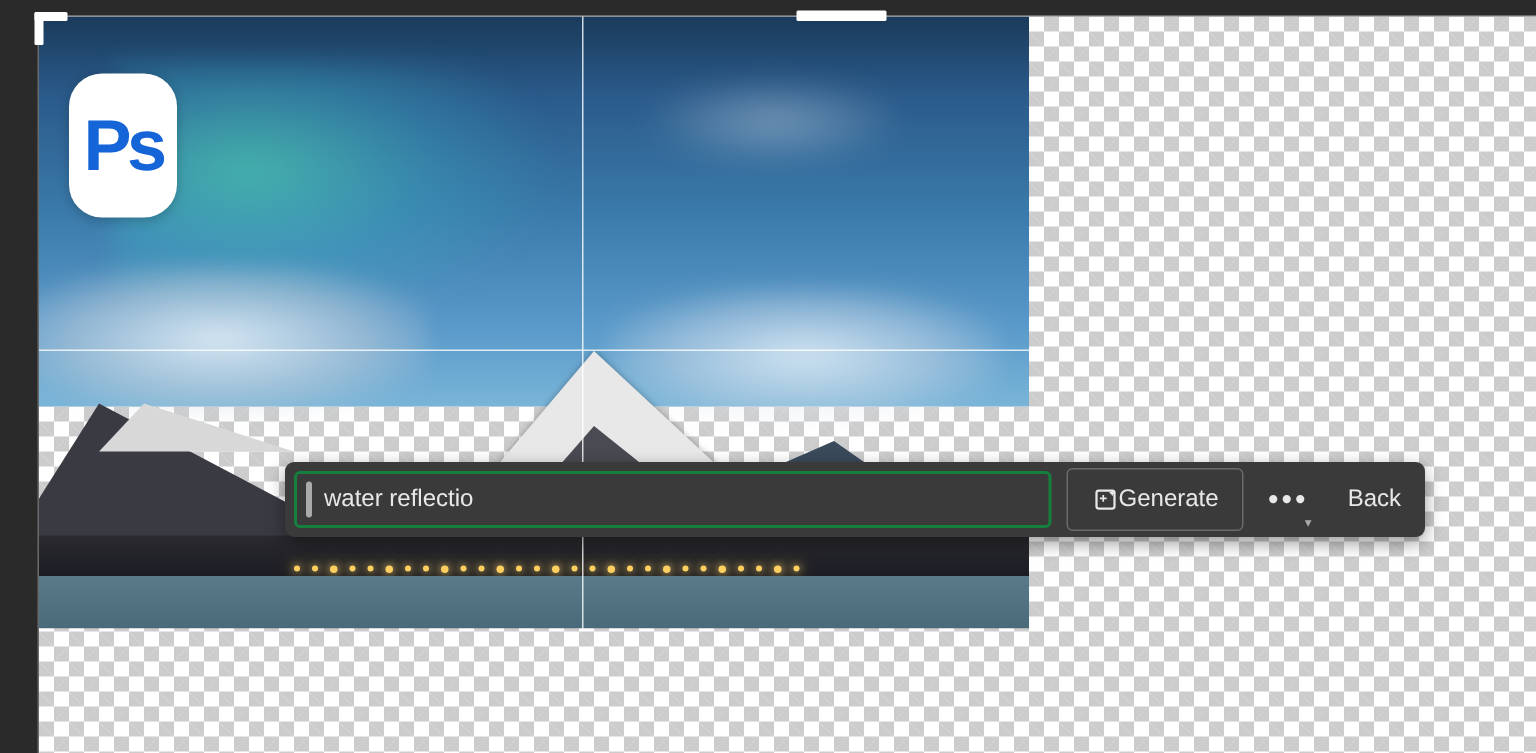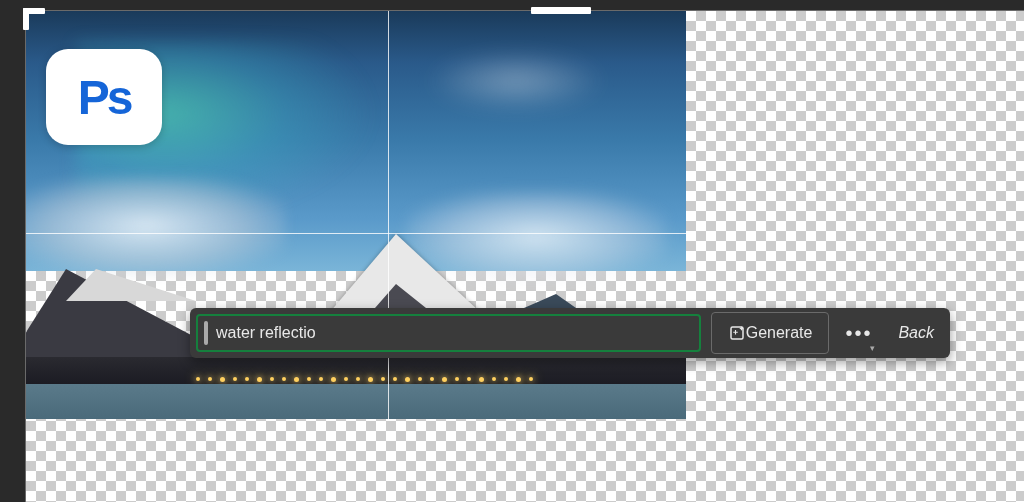--- a/index.html
+++ b/index.html
@@ -202,21 +202,21 @@
       background: #fff;
       border-radius: 1px;
     }
     .crop-handle.tl { top: -3px; left: -3px; width: 22px; height: 6px; }
     .crop-handle.tl2 { top: -3px; left: -3px; width: 6px; height: 22px; }
     .crop-handle.top-mid { top: -4px; left: 505px; width: 60px; height: 7px; }
     .ps-badge {
       position: absolute;
       top: 38px;
       left: 20px;
-      width: 116px;
+      width: 72px;
       height: 96px;
       background: #fff;
       border-radius: 22px;
       display: flex;
       align-items: center;
       justify-content: center;
       font-size: 48px;
       font-weight: 800;
       color: #1565d8;
       letter-spacing: -3px;
@@ -293,21 +293,20 @@
       bottom: -8px;
       right: 2px;
       font-size: 9px;
       color: #aaa;
     }
     .back-button {
       color: #e8e8e8;
       font-size: 16px;
       padding: 0 10px;
       cursor: pointer;
-      font-style: italic;
     }
   </style>
 </head>
 <body>
 
 <div class="workspace">
   <div class="checkerboard"></div>
 
   <div class="image-region">
     <div class="sky"></div>

